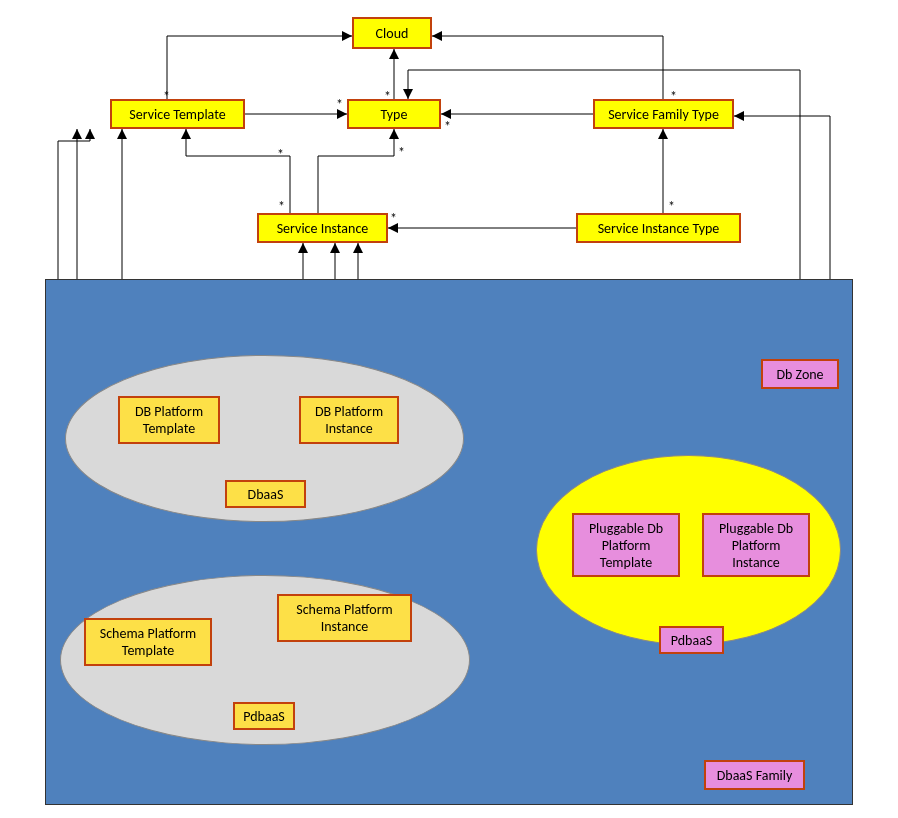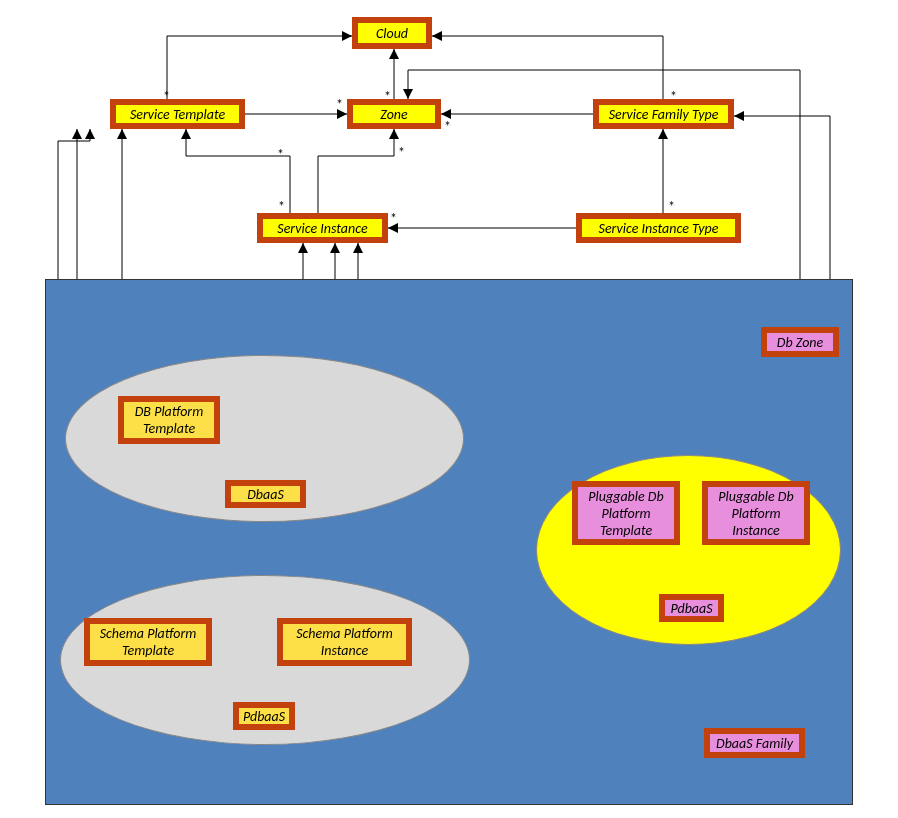--- a/index.html
+++ b/index.html
@@ -9,32 +9,31 @@
     font-size: 14px;
     background: white;
   }
   #canvas {
     position: relative;
     width: 898px;
     height: 818px;
   }
   .box {
     position: absolute;
-    border: 6px solid #c2410c;
+    border: 2px solid #c2410c;
     display: flex;
     align-items: center;
     justify-content: center;
     text-align: center;
     box-sizing: border-box;
     padding: 2px;
-    font-style: italic;
   }
   .yellow { background: #FFFF00; }
   .orange { background: #fde047; padding: 4px 6px; }
-  .magenta { background: #E78EDD; padding: 4px 6px; }
+  .magenta { background: #E78EDD; padding: 4px 6px; margin-top: 32px; }
   .bluebox {
     position: absolute;
     background: #4F81BD;
     border: 1px solid #333;
     box-sizing: border-box;
   }
   .ellipse {
     position: absolute;
     border-radius: 50%;
     box-sizing: border-box;
@@ -109,40 +108,41 @@
   <div class="star" style="left:336px; top:96px;">*</div>
   <div class="star" style="left:444px; top:118px;">*</div>
   <div class="star" style="left:278px; top:198px;">*</div>
   <div class="star" style="left:398px; top:144px;">*</div>
   <div class="star" style="left:277px; top:146px;">*</div>
   <div class="star" style="left:390px; top:210px;">*</div>
   <div class="star" style="left:668px; top:198px;">*</div>
 
   <div class="box yellow" style="left:352px; top:17px; width:80px; height:32px;">Cloud</div>
   <div class="box yellow" style="left:90px; top:99px; width:135px; height:30px;margin-left:20px;">Service Template</div>
-  <div class="box yellow" style="left:347px; top:99px; width:94px; height:30px;">Zone</div>
+  <div class="box yellow" style="left:347px; top:99px; width:94px; height:30px;">Type</div>
   <div class="box yellow" style="left:593px; top:99px; width:141px; height:30px;">Service Family Type</div>
   <div class="box yellow" style="left:257px; top:213px; width:131px; height:30px;">Service Instance</div>
   <div class="box yellow" style="left:576px; top:213px; width:165px; height:30px;">Service Instance Type</div>
 
   <div class="bluebox" style="left:45px; top:279px; width:808px; height:526px;"></div>
 
   <div class="ellipse e-gray" style="left:65px; top:355px; width:399px; height:167px;"></div>
 
   <div class="ellipse e-gray" style="left:60px; top:575px; width:410px; height:170px;"></div>
 
   <div class="ellipse e-yellow" style="left:536px; top:455px; width:305px; height:190px;"></div>
 
   <div class="box magenta" style="left:761px; top:327px; width:78px; height:30px;">Db Zone</div>
 
   <div class="box orange" style="left:118px; top:396px; width:102px; height:48px;">DB Platform Template</div>
+  <div class="box orange" style="left:299px; top:396px; width:100px; height:48px;">DB Platform Instance</div>
   <div class="box orange" style="left:225px; top:480px; width:81px; height:28px;">DbaaS</div>
 
   <div class="box orange" style="left:84px; top:618px; width:128px; height:48px;">Schema Platform Template</div>
-  <div class="box orange" style="left:277px; top:618px; width:135px; height:48px;">Schema Platform Instance</div>
+  <div class="box orange" style="left:277px; top:594px; width:135px; height:48px;">Schema Platform Instance</div>
   <div class="box orange" style="left:233px; top:702px; width:62px; height:28px;">PdbaaS</div>
 
   <div class="box magenta" style="left:572px; top:481px; width:108px; height:64px;">Pluggable Db Platform Template</div>
   <div class="box magenta" style="left:702px; top:481px; width:108px; height:64px;">Pluggable Db Platform Instance</div>
   <div class="box magenta" style="left:659px; top:594px; width:65px; height:28px;">PdbaaS</div>
 
   <div class="box magenta" style="left:704px; top:728px; width:101px; height:30px;">DbaaS Family</div>
 
 </div>
 

